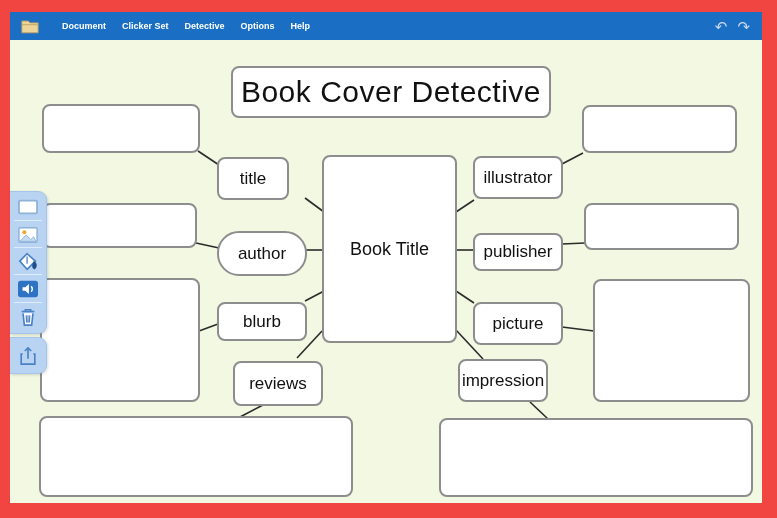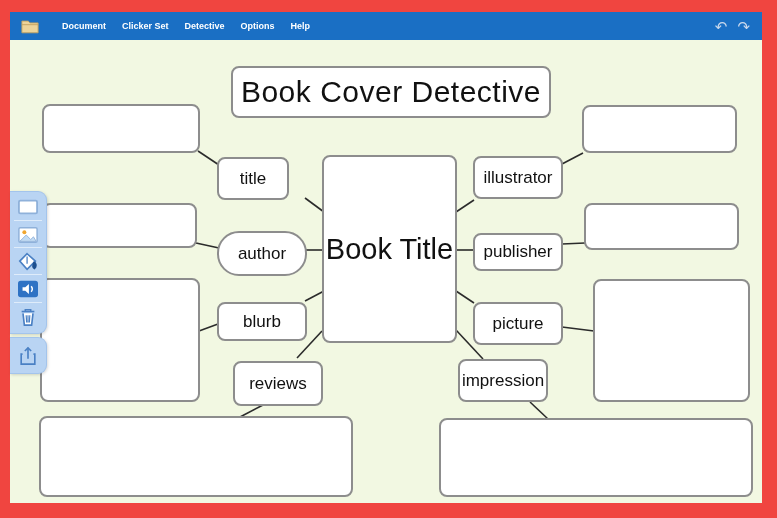--- a/index.html
+++ b/index.html
@@ -8,21 +8,21 @@
   .window{position:absolute;left:10px;top:12px;width:752px;height:491px;background:#f2f8e2;}
   .menubar{position:absolute;left:10px;top:12px;width:752px;height:28px;background:#1a6fc4;display:flex;align-items:center;}
   .menu-items{display:flex;gap:16px;margin-left:22px;}
   .menu-item{color:#ffffff;font-size:9px;font-weight:600;cursor:default;white-space:nowrap;}
   .folder-btn{margin-left:10px;width:20px;height:18px;display:flex;align-items:center;justify-content:center;}
   .history{position:absolute;right:12px;top:0;height:28px;display:flex;align-items:center;gap:10px;}
   .hist-icon{color:#c9d8ec;font-size:15px;line-height:1;cursor:default;}
   
   .node{position:absolute;background:#ffffff;border:2px solid #8d8d8d;border-radius:8px;display:flex;align-items:center;justify-content:center;color:#111;}
   .banner{font-size:30px;letter-spacing:0.5px;}
-  .center-node{font-size:29px;}
+  .center-node{font-size:18px;}
   .label-node{font-size:17px;}
   .lines{position:absolute;left:0;top:0;pointer-events:none;}
   
   .toolbar{position:absolute;left:10px;top:191px;width:37px;height:143px;background:#b9d4f3;border:1px solid #a3c4ec;border-left:none;border-radius:0 9px 9px 0;box-shadow:1px 1px 3px rgba(0,0,0,0.15);display:flex;flex-direction:column;align-items:center;justify-content:space-around;padding:2px 0;}
   .toolbar2{position:absolute;left:10px;top:337px;width:37px;height:37px;background:#b9d4f3;border:1px solid #a3c4ec;border-left:none;border-radius:0 9px 9px 0;box-shadow:1px 1px 3px rgba(0,0,0,0.15);display:flex;align-items:center;justify-content:center;}
   .tool-btn{width:28px;height:26px;display:flex;align-items:center;justify-content:center;border-bottom:1px solid rgba(255,255,255,0.55);}
   .tool-btn:last-child{border-bottom:none;}
   .toolbar2 .tool-btn{border-bottom:none;}
 </style>
 </head>

